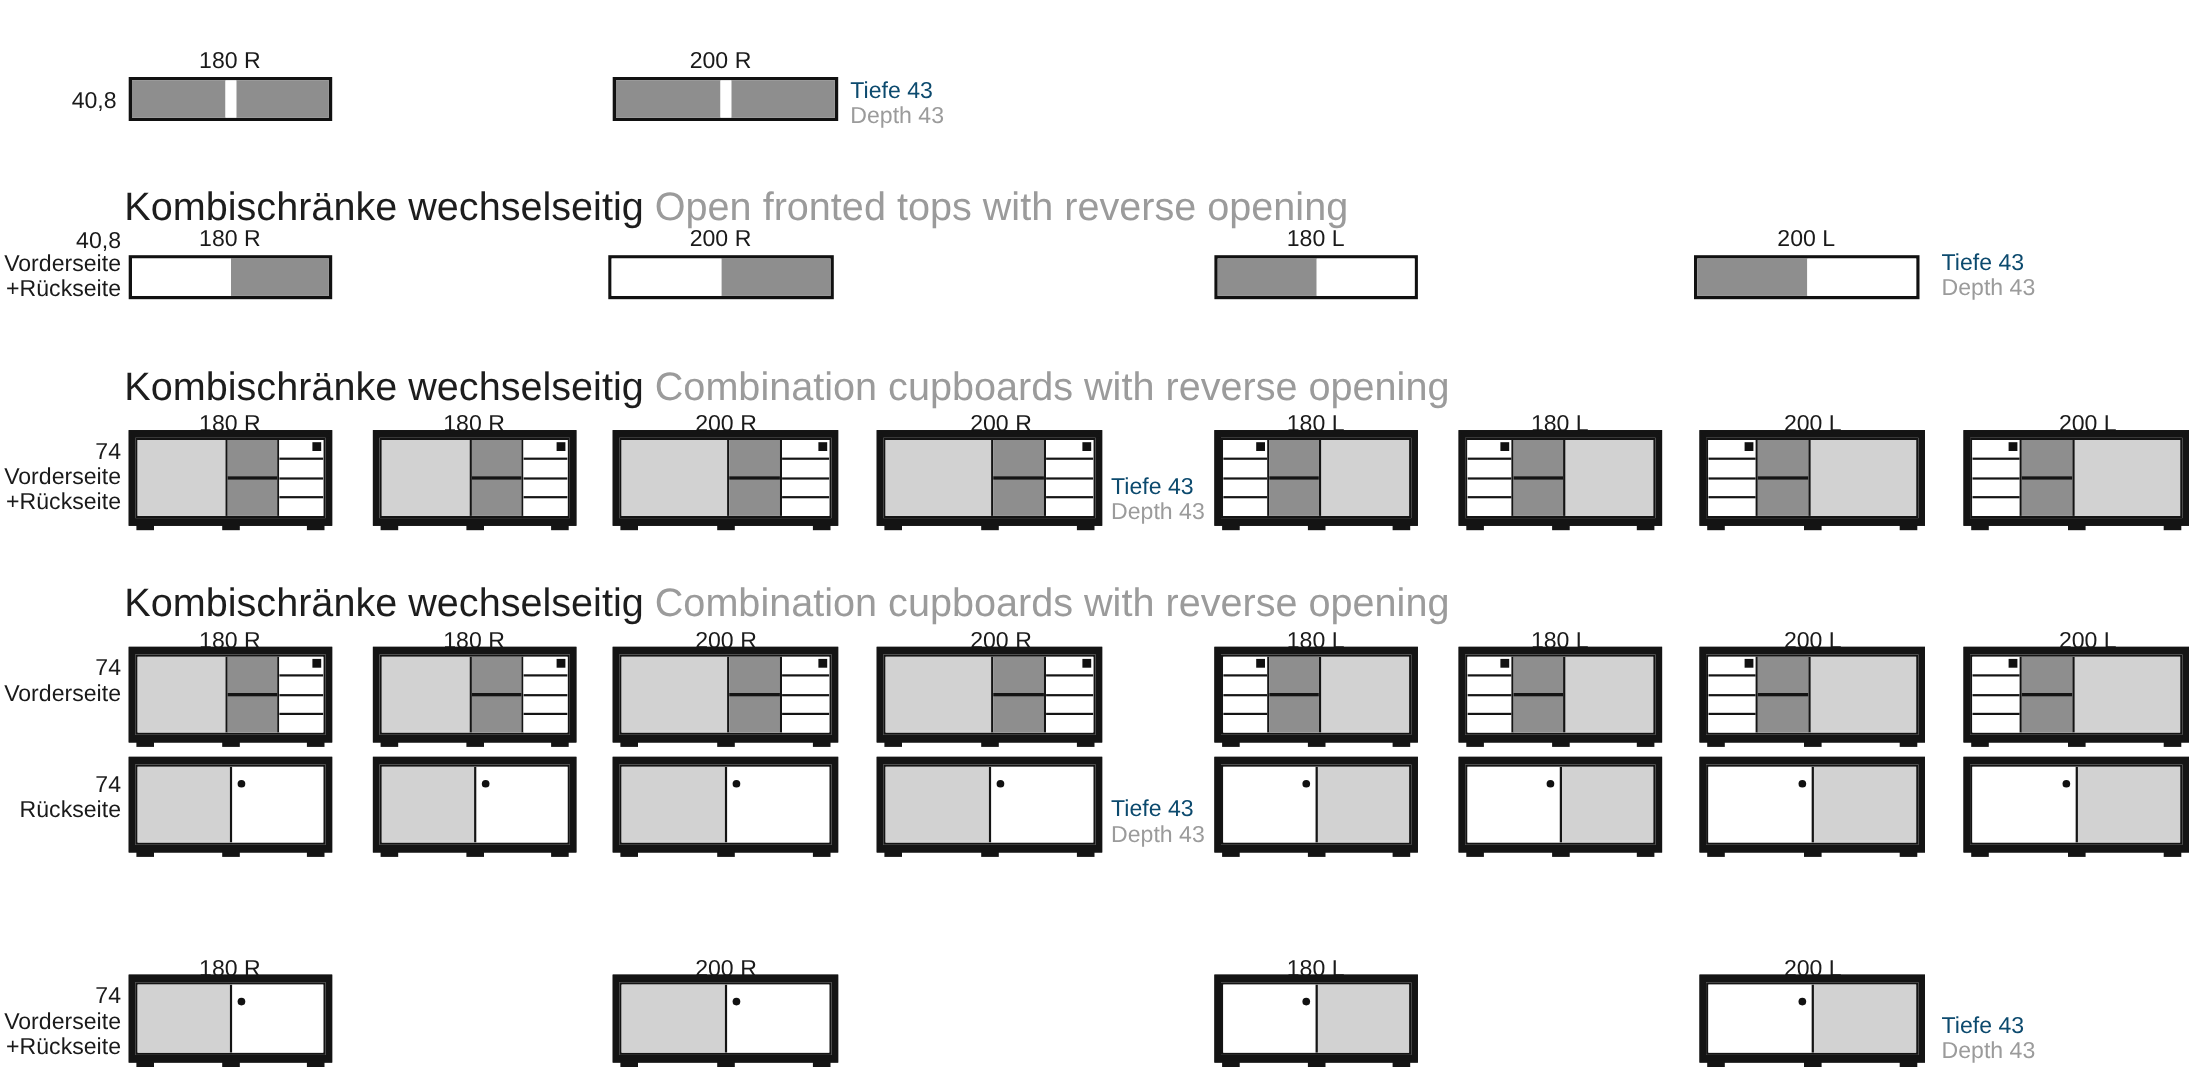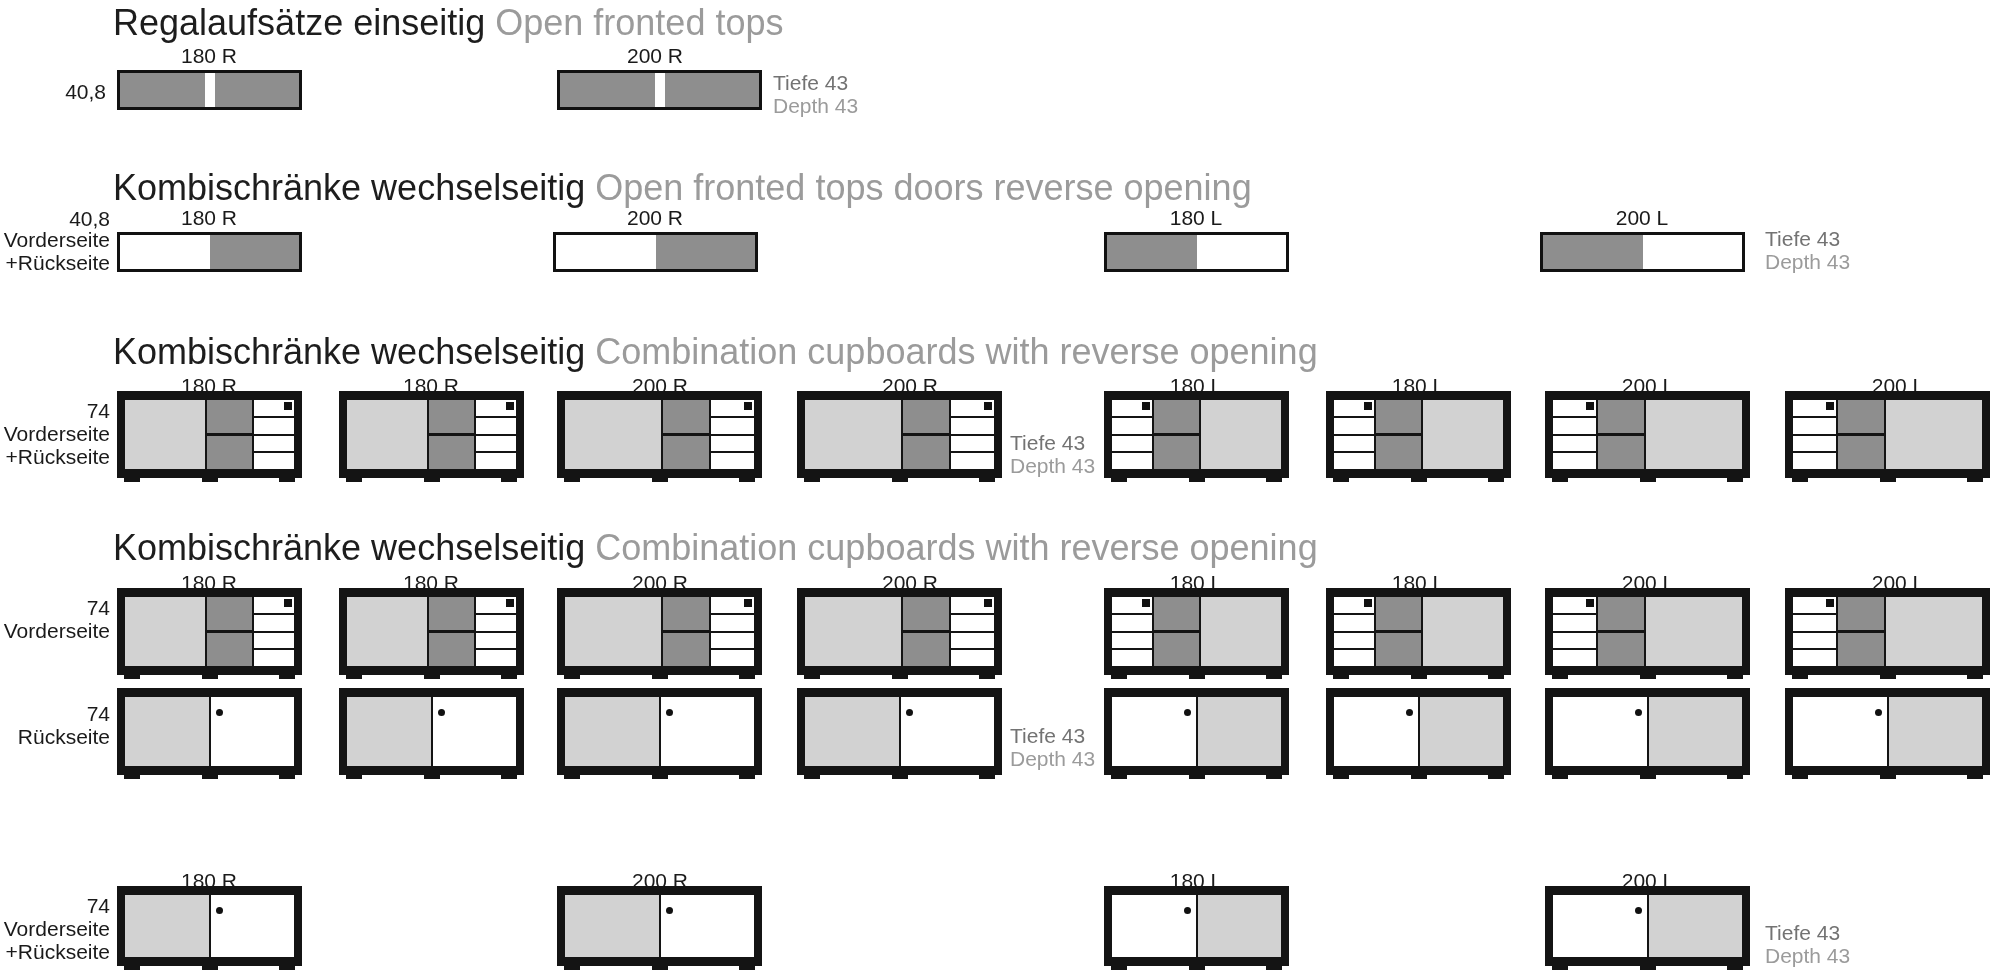--- a/index.html
+++ b/index.html
@@ -15,21 +15,21 @@
   
   .heading{position:absolute;white-space:nowrap;font-weight:400;line-height:1;}
   .heading .de{color:#1d1d1d;}
   .heading .en{color:#9b9b9b;}
 
   
   .cap{position:absolute;white-space:nowrap;line-height:1.08;}
   .cap.center{transform:translateX(-50%);text-align:center;}
   .cap.right{text-align:right;transform:translateX(-100%);}
   .cap .muted{color:#9b9b9b;}
-  .cap .dark{color:#737373;}
+  .cap .dark{color:#0c4a6e;}
 
   
   .unit{position:absolute;box-sizing:border-box;background:#ffffff;}
 
   
   .unit.board{
     border:3px solid #111111;
     display:flex;
   }
   .unit.board .seg{height:100%;}
@@ -72,24 +72,20 @@
 
   
   .dot{position:absolute;width:7px;height:7px;border-radius:50%;background:#111;}
   .dotsq{position:absolute;width:8px;height:8px;background:#111;}
 </style>
 </head>
 <body>
 
 <div id="stage">
 
-  <div class="heading" style="left:113px;top:5px;font-size:36px;">
-    <span class="de">Regalaufsätze einseitig</span>
-    <span class="en">Open fronted tops</span>
-  </div>
 
   <div class="cap center" style="left:209px;top:45px;font-size:21px;">180 R</div>
   <div class="cap center" style="left:655px;top:45px;font-size:21px;">200 R</div>
   <div class="cap right" style="left:106px;top:81px;font-size:21px;">40,8</div>
   <div class="cap" style="left:773px;top:72px;font-size:21px;">
     <div class="dark">Tiefe 43</div>
     <div class="muted">Depth 43</div>
   </div>
 
   <div class="unit board" style="left:117px;top:70px;width:185px;height:40px;">
@@ -98,21 +94,21 @@
     <div class="seg" style="flex:1;background:#8e8e8e;"></div>
   </div>
   <div class="unit board" style="left:557px;top:70px;width:205px;height:40px;">
     <div class="seg" style="flex:1;background:#8e8e8e;"></div>
     <div class="seg" style="width:10px;background:#ffffff;"></div>
     <div class="seg" style="flex:1;background:#8e8e8e;"></div>
   </div>
 
   <div class="heading" style="left:113px;top:170px;font-size:36px;">
     <span class="de">Kombischränke wechselseitig</span>
-    <span class="en">Open fronted tops doors reverse opening</span>
+    <span class="en">Open fronted tops with reverse opening</span>
   </div>
 
   <div class="cap right" style="left:110px;top:208px;font-size:21px;">40,8</div>
   <div class="cap right" style="left:110px;top:229px;font-size:21px;">Vorderseite</div>
   <div class="cap right" style="left:110px;top:252px;font-size:21px;">+Rückseite</div>
 
   <div class="cap center" style="left:209px;top:207px;font-size:21px;">180 R</div>
   <div class="cap center" style="left:655px;top:207px;font-size:21px;">200 R</div>
   <div class="cap center" style="left:1196px;top:207px;font-size:21px;">180 L</div>
   <div class="cap center" style="left:1642px;top:207px;font-size:21px;">200 L</div>

